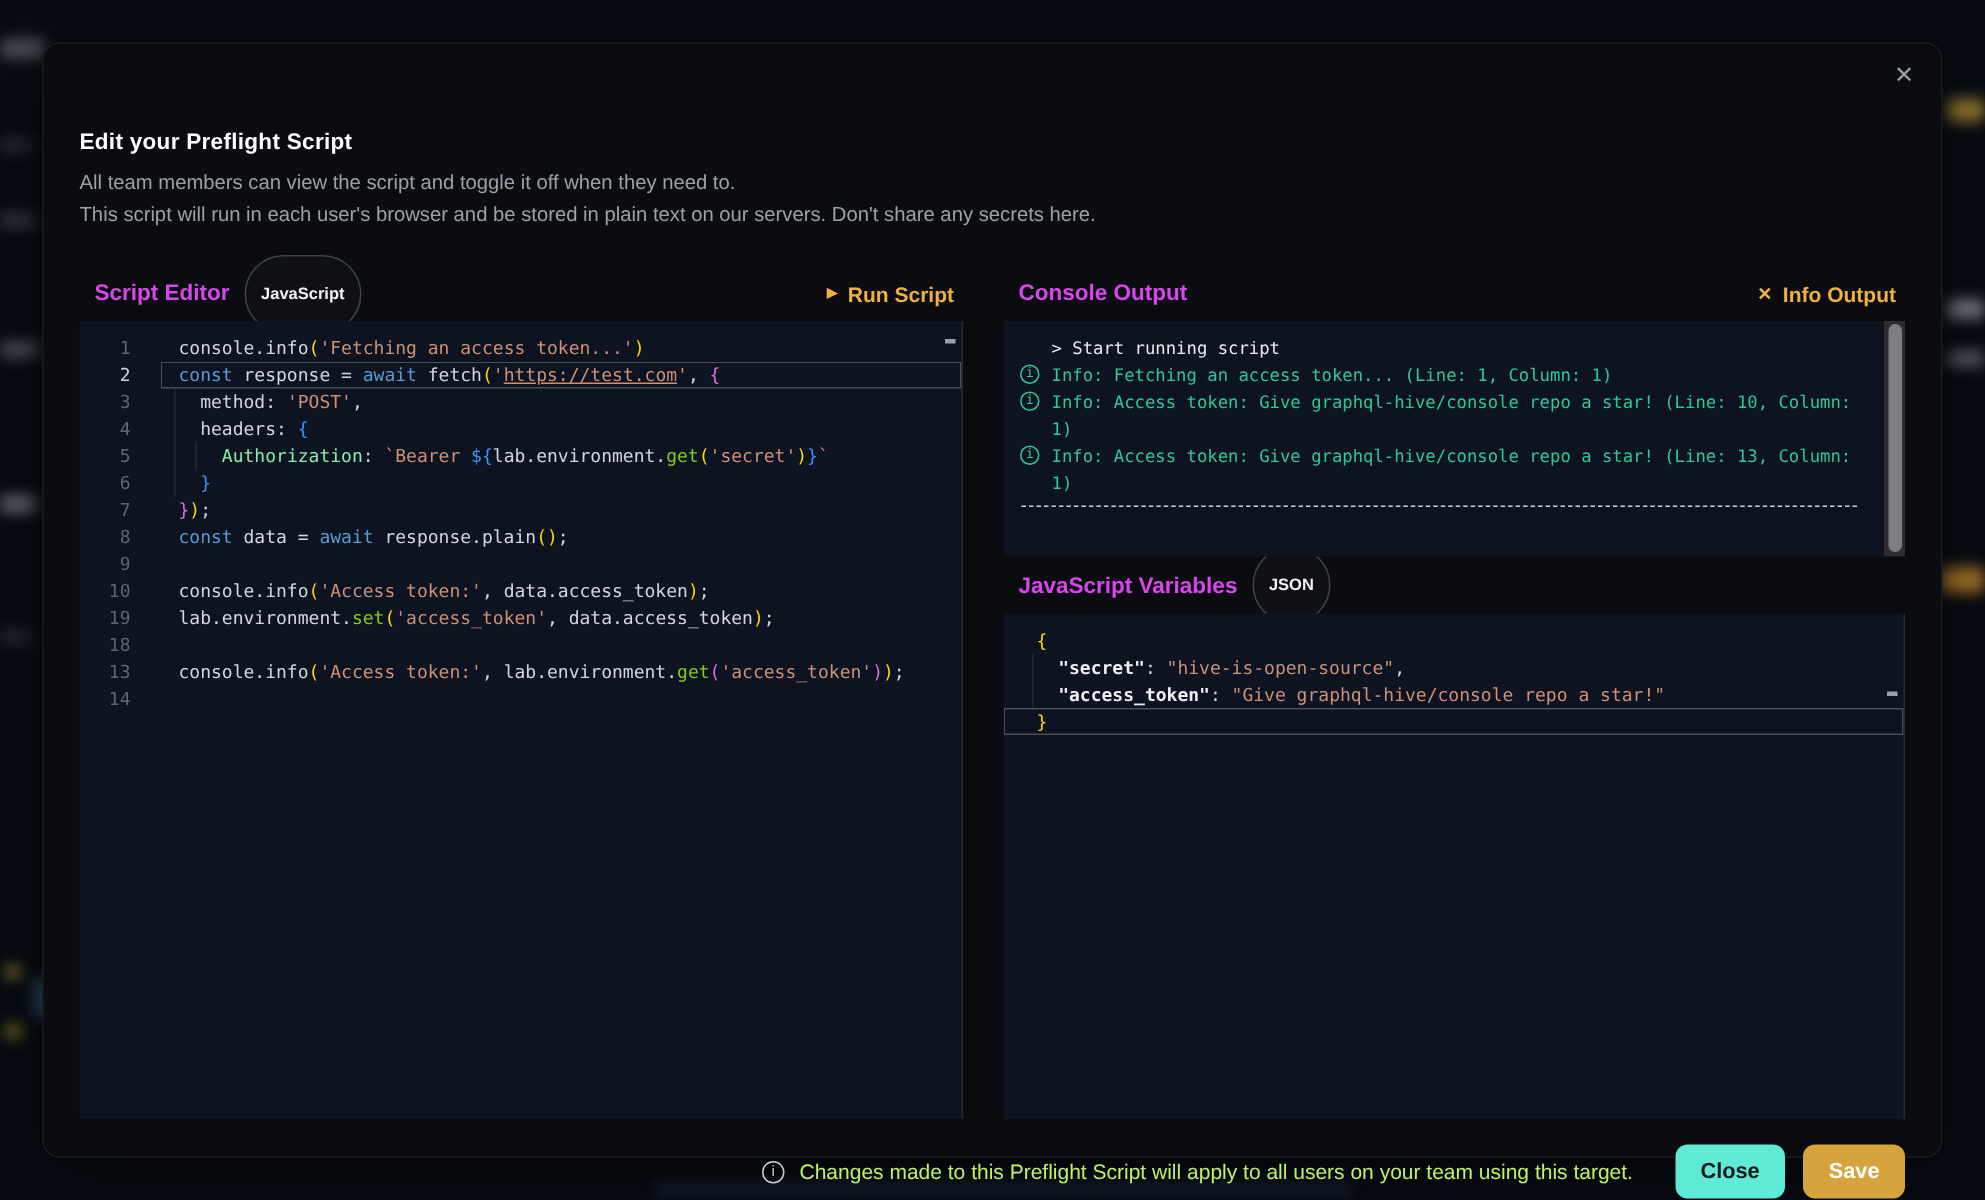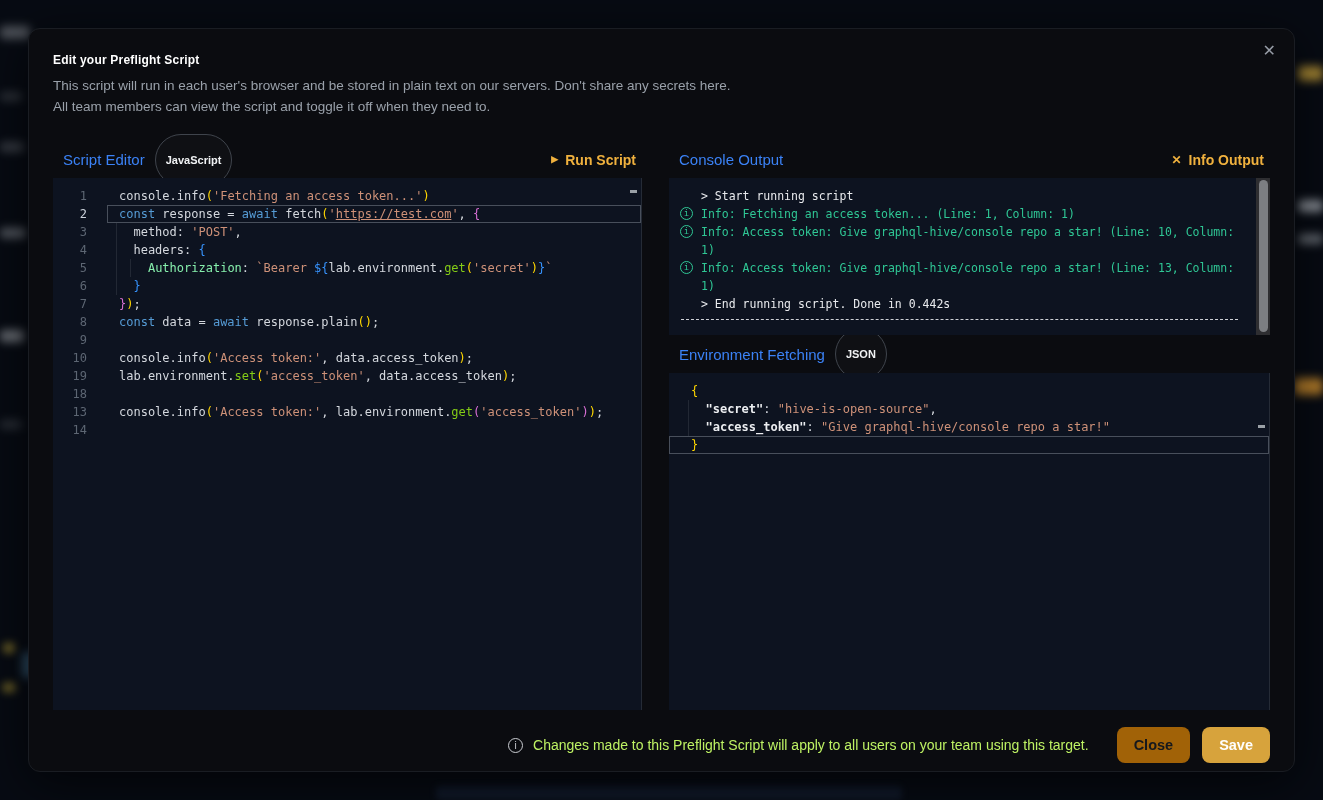--- a/index.html
+++ b/index.html
@@ -12,31 +12,31 @@
   
   .modal {
     position:absolute; left:28px; top:28px; width:1267px; height:744px;
     background:#0b0c10; border:1px solid #1a1d23; border-radius:12px;
     box-shadow:0 10px 50px rgba(0,0,0,.65); padding:24px; color:#fff;
   }
   .modal-close {
     position:absolute; top:14px; right:18px; background:none; border:none;
     color:#969ca6; font-size:16px; cursor:pointer; line-height:1; font-family:"Liberation Sans",sans-serif;
   }
-  .modal-title { font-size:12px; font-weight:700; letter-spacing:.2px; margin-bottom:8px; }
+  .modal-title { font-size:15px; font-weight:700; letter-spacing:.2px; margin-bottom:8px;margin-top:33px; }
   .modal-desc { font-size:13.5px; line-height:21px; color:#9aa1aa; }
 
   
   .columns { display:flex; gap:27px; margin-top:24px; }
   .col-left { width:589px; flex:0 0 589px; }
   .col-right { flex:1; min-width:0; }
 
   .panel-header { height:37px; display:flex; align-items:center; padding:0 2px 0 10px; }
   .panel-header.env { height:38px; }
-  .panel-title { font-size:15px; font-weight:400; color:#3b82f6; }
+  .panel-title { font-size:15px; font-weight:700; color:#d946ef; }
   .lang-badge {
     margin-left:10px; font-size:11px; font-weight:700; color:#f0f2f4;
     border:1px solid #3f444c; border-radius:999px; padding:19px 10px; background:rgba(255,255,255,.02);
   }
   .hdr-spacer { flex:1; }
   .accent-btn {
     display:flex; align-items:center; gap:7px; background:none; border:none; cursor:pointer;
     color:#f0b13e; font-size:14px; font-weight:600; font-family:"Liberation Sans",sans-serif; padding-right:4px;
   }
   .accent-btn .tri { font-size:9px; line-height:1; }
@@ -91,21 +91,21 @@
 
   
   .footer { display:flex; align-items:center; justify-content:flex-end; gap:12px; margin-top:17px; }
   .notice { display:flex; align-items:center; gap:10px; margin-right:16px; }
   .notice-icon {
     width:15px; height:15px; border:1px solid #c9ccd1; border-radius:50%; color:#c9ccd1;
     font-size:10px; line-height:13px; text-align:center; flex:0 0 15px;
   }
   .notice-text { font-size:14px; color:#bef264; }
   .btn { border:none; border-radius:8px; padding:10px 17px; font-size:14.5px; font-weight:600; cursor:pointer; font-family:"Liberation Sans",sans-serif; }
-  .btn-close { background:#a16207; color:#15181d; }
+  .btn-close { background:#5eead4; color:#15181d; }
   .btn-save { background:#d7a33c; color:#ffffff; }
 </style>
 </head>
 <body>
 
 <div class="backdrop">
   <div class="blob" style="left:0;top:26px;width:30px;height:13px;background:#8b8f96;opacity:.55"></div>
   <div class="blob" style="left:0;top:92px;width:22px;height:9px;background:#555a61;opacity:.5"></div>
   <div class="blob" style="left:0;top:142px;width:24px;height:10px;background:#6a6f77;opacity:.5"></div>
   <div class="blob" style="left:0;top:228px;width:26px;height:10px;background:#9aa0a8;opacity:.55"></div>
@@ -118,22 +118,22 @@
   <div class="blob" style="left:1298px;top:200px;width:25px;height:12px;background:#aab0b8;opacity:.8"></div>
   <div class="blob" style="left:1298px;top:234px;width:25px;height:10px;background:#8e949c;opacity:.7"></div>
   <div class="blob" style="left:1294px;top:378px;width:29px;height:17px;background:#cf8f2e;opacity:.85"></div>
   <div class="blob" style="left:436px;top:786px;width:466px;height:14px;background:#111a2b;opacity:.9;filter:blur(3px)"></div>
 </div>
 
 <div class="modal">
   <button class="modal-close">✕</button>
 
   <div class="modal-title">Edit your Preflight Script</div>
+  <div class="modal-desc">All team members can view the script and toggle it off when they need to.</div>
   <div class="modal-desc">This script will run in each user's browser and be stored in plain text on our servers. Don't share any secrets here.</div>
-  <div class="modal-desc">All team members can view the script and toggle it off when they need to.</div>
 
   <div class="columns">
 
     <div class="col-left">
       <div class="panel-header">
         <span class="panel-title">Script Editor</span>
         <span class="lang-badge">JavaScript</span>
         <span class="hdr-spacer"></span>
         <button class="accent-btn">
           <span class="tri">▶</span>
@@ -169,30 +169,29 @@
           <span class="x">✕</span>
           <span>Info Output</span>
         </button>
       </div>
       <div id="console-panel">
         <div id="console-entries">
             <div class="console-entry kind-log"><span>&gt; Start running script</span></div>
             <div class="console-entry kind-info"><span class="info-icon">i</span><span>Info: Fetching an access token... (Line: 1, Column: 1)</span></div>
             <div class="console-entry kind-info"><span class="info-icon">i</span><span>Info: Access token: Give graphql-hive/console repo a star! (Line: 10, Column: 1)</span></div>
             <div class="console-entry kind-info"><span class="info-icon">i</span><span>Info: Access token: Give graphql-hive/console repo a star! (Line: 13, Column: 1)</span></div>
-            <div class="console-entry kind-log"><span>&gt; End running script. Done in 0.442s</span></div>
             <div class="console-sep"></div>
           </div>
         <div class="v-scrollbar">
           <div class="thumb"></div>
         </div>
       </div>
 
       <div class="panel-header env">
-        <span class="panel-title">Environment Fetching</span>
+        <span class="panel-title">JavaScript Variables</span>
         <span class="lang-badge">JSON</span>
       </div>
       <div class="editor" id="env-editor">
         <div id="env-lines">
             <div class="env-line"><span class="tk-b1">{</span></div>
             <div class="env-line"><span class="guide" style="left: 19px;"></span><span class="tk-fg">  </span><span class="tk-key">"secret"</span><span class="tk-fg">: </span><span class="tk-str">"hive-is-open-source"</span><span class="tk-fg">,</span></div>
             <div class="env-line"><span class="guide" style="left: 19px;"></span><span class="tk-fg">  </span><span class="tk-key">"access_token"</span><span class="tk-fg">: </span><span class="tk-str">"Give graphql-hive/console repo a star!"</span></div>
             <div class="env-line active"><span class="tk-b1">}</span></div>
           </div>
         <div class="ruler-mark"></div>

